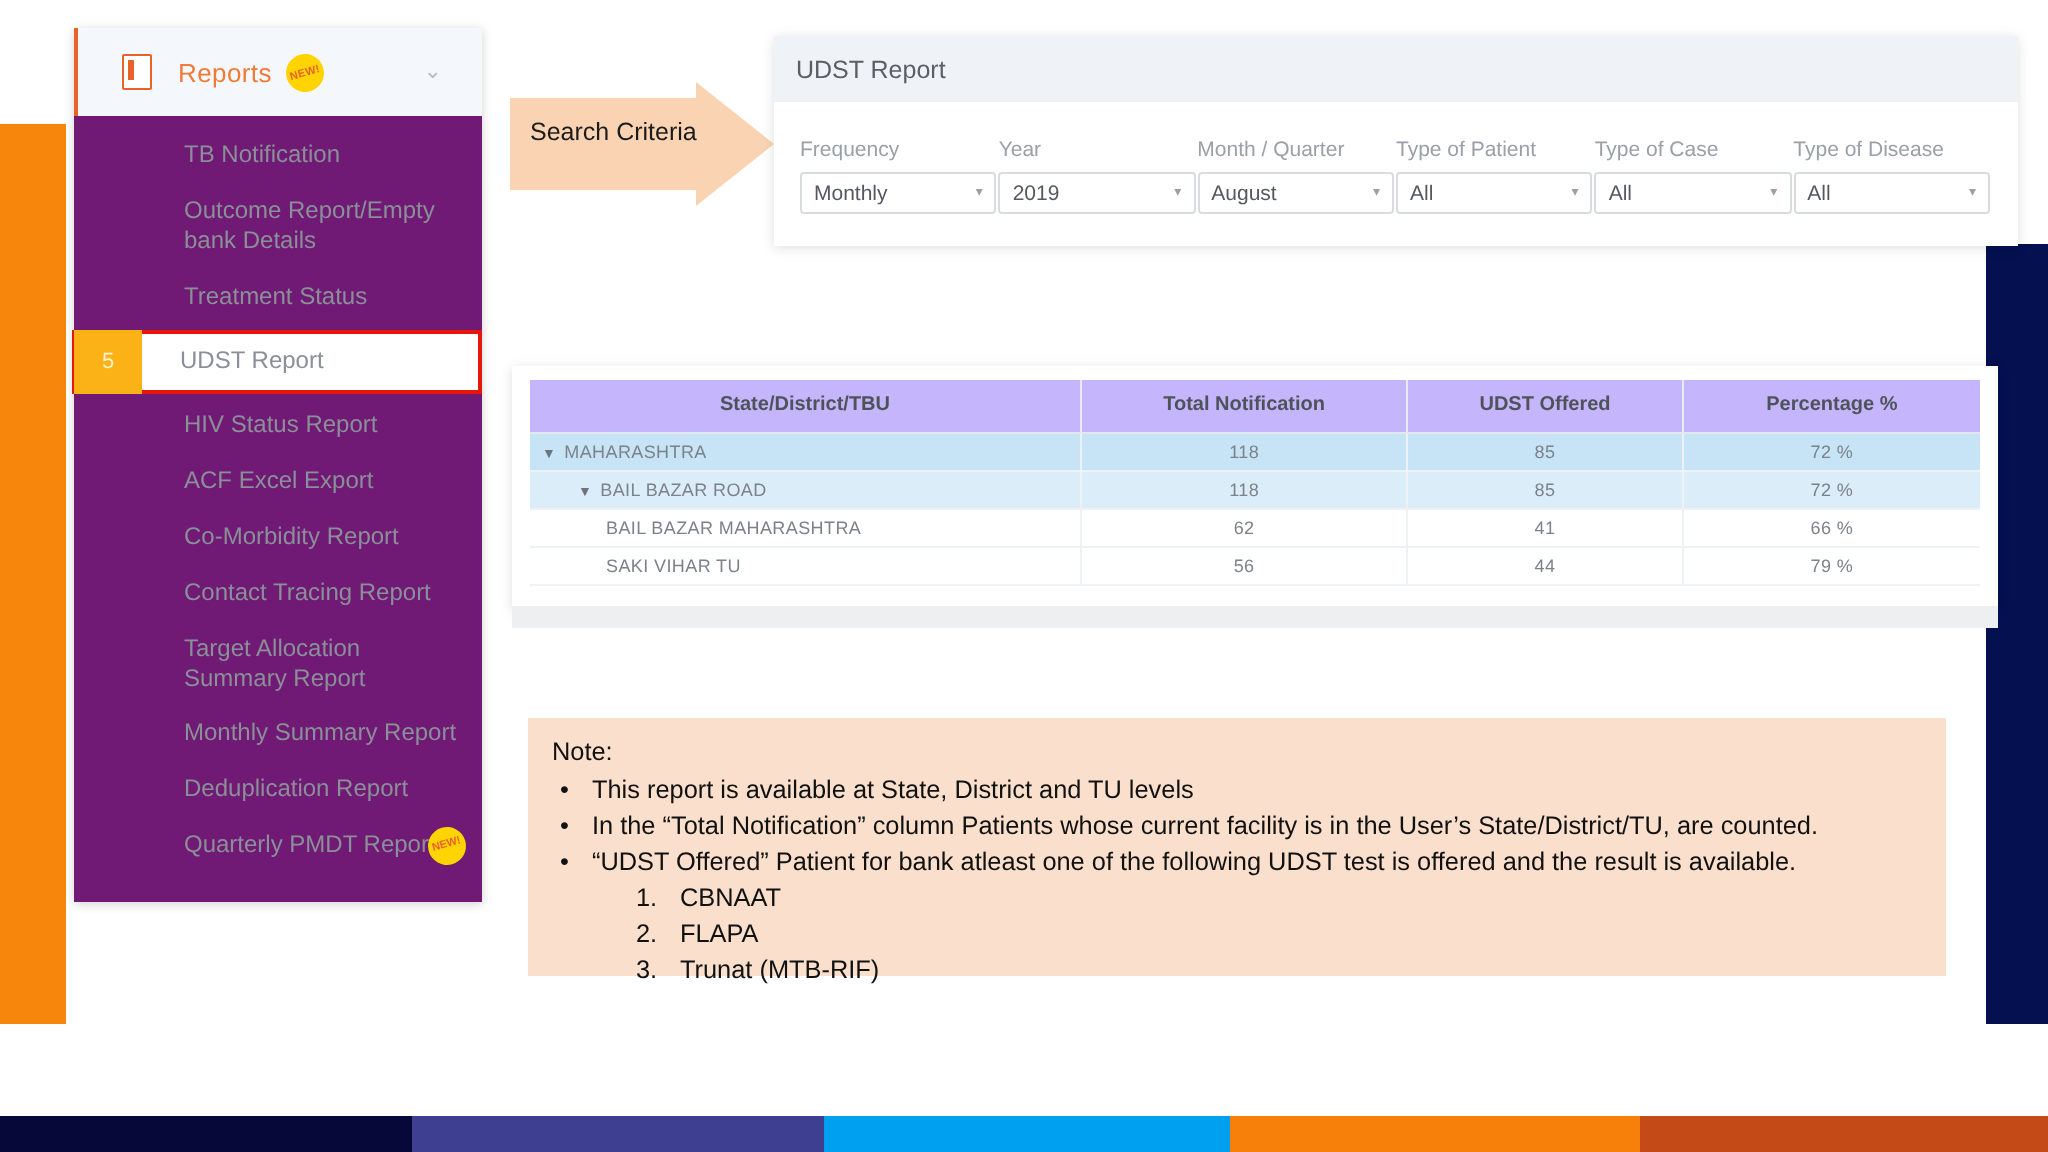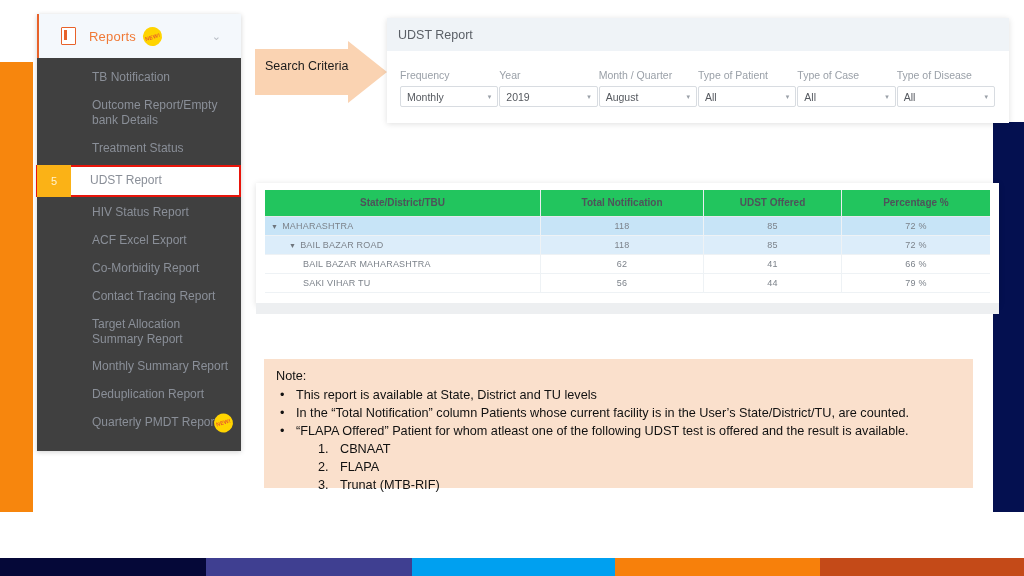--- a/index.html
+++ b/index.html
@@ -59,21 +59,21 @@
   .seg-3 { width: 203px; background: #00A0F0; }
   .seg-4 { width: 205px; background: #F7800B; }
   .seg-5 { width: 204px; background: #C44A18; }
 
   
   .sidebar {
     position: absolute;
     left: 37px;
     top: 14px;
     width: 204px;
-    background: #404040;
+    background: #701a75;
     box-shadow: 0 1px 5px rgba(0,0,0,0.18);
   }
   .sidebar-header {
     position: relative;
     height: 44px;
     background: #F4F8FC;
     display: flex;
     align-items: center;
     padding-left: 24px;
     box-sizing: border-box;
@@ -266,21 +266,21 @@
     table-layout: fixed;
   }
   table.data th {
     font-size: 10px;
     color: #4E535A;
     font-weight: bold;
     text-align: center;
     padding: 7px 4px 8px 4px;
     border-bottom: 1px solid #E4E8ED;
     border-right: 1px solid #E9EDF1;
-    background: #22c55e;
+    background: #c4b5fd;
   }
   table.data th:last-child { border-right: none; }
   table.data td {
     font-size: 9px;
     color: #7C828A;
     text-align: center;
     padding: 4px 4px;
     border-bottom: 1px solid #EEF2F5;
     border-right: 1px solid #EEF2F5;
     letter-spacing: .2px;
@@ -523,21 +523,21 @@
       <div class="note-bullet">
         <span class="dot">•</span>
         <span class="txt">This report is available at State, District and TU levels</span>
       </div>
       <div class="note-bullet">
         <span class="dot">•</span>
         <span class="txt">In the “Total Notification” column Patients whose current facility is in the User’s State/District/TU, are counted.</span>
       </div>
       <div class="note-bullet">
         <span class="dot">•</span>
-        <span class="txt">“FLAPA Offered” Patient for whom atleast one of the following UDST test is offered and the result is available.</span>
+        <span class="txt">“UDST Offered” Patient for bank atleast one of the following UDST test is offered and the result is available.</span>
       </div>
     </div>
     <div class="note-numbers">
       <div class="note-number">
         <span class="n">1.</span>
         <span>CBNAAT</span>
       </div>
       <div class="note-number">
         <span class="n">2.</span>
         <span>FLAPA</span>

